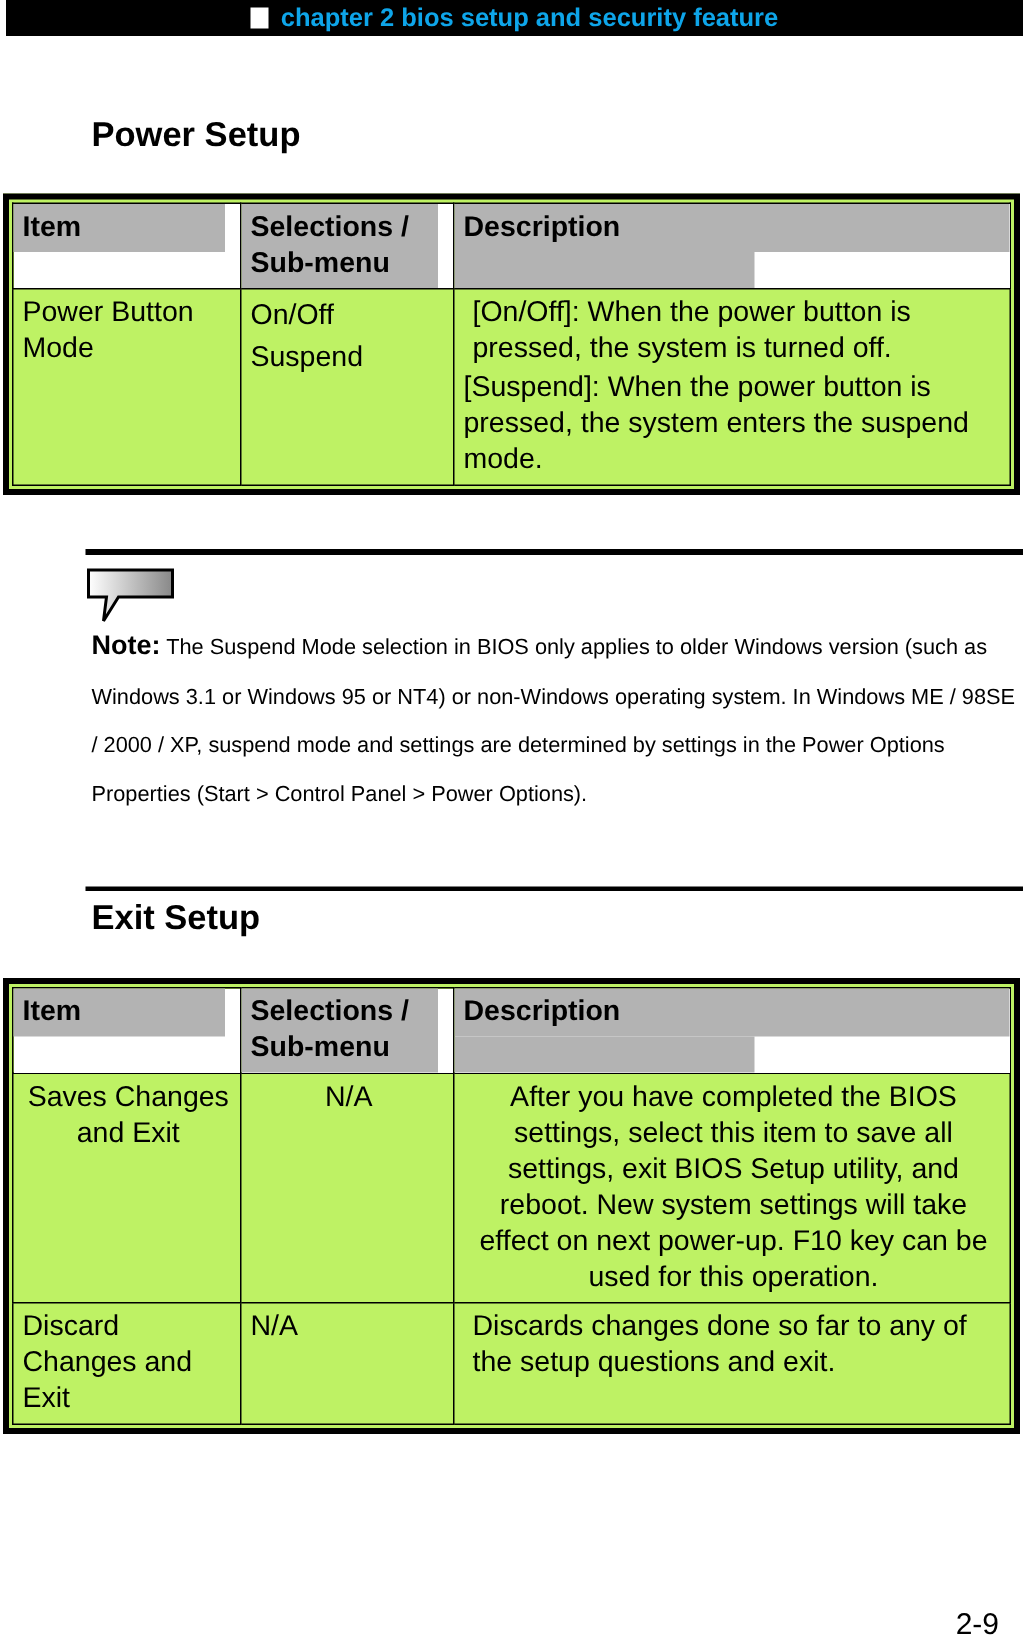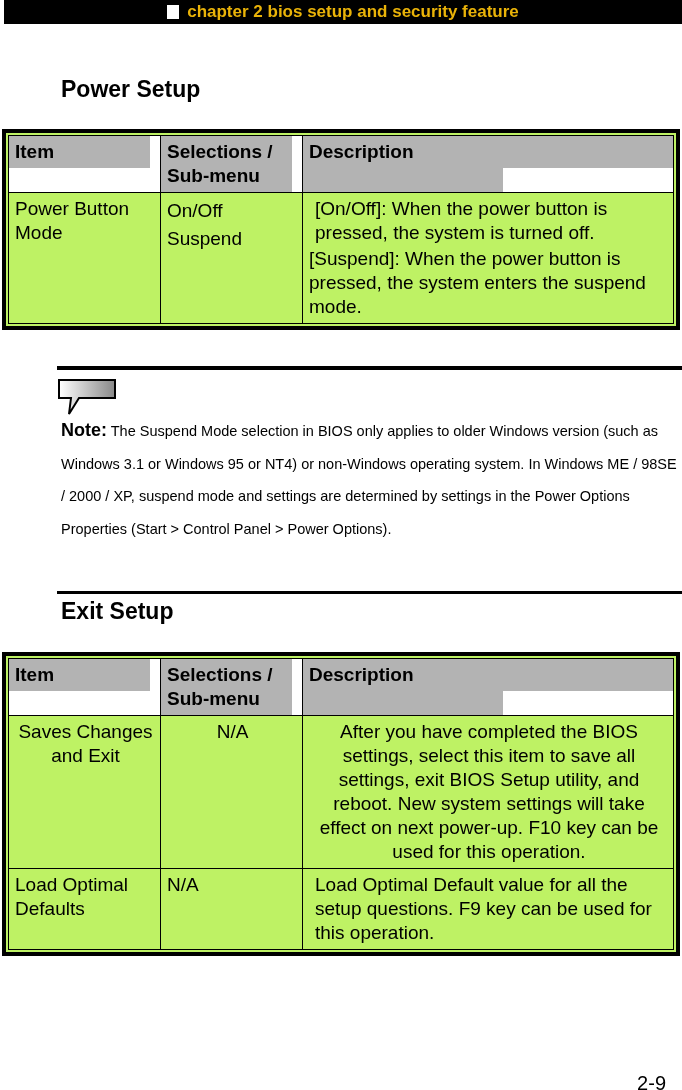--- a/index.html
+++ b/index.html
@@ -2,21 +2,21 @@
 <html><head>
 <meta charset="utf-8">
 <style>
   html, body { margin: 0; padding: 0; background: #ffffff; }
   body {
     width: 682px; height: 1090px; position: relative; overflow: hidden;
     font-family: "Liberation Sans", sans-serif; color: #000;
   }
   .chapter-bar {
     position: absolute; left: 4px; top: 0; width: 678px; height: 24px;
-    background: #000; color: #eab308; font-weight: bold; font-size: 17px;
+    background: #000; color: #0ea5e9; font-weight: bold; font-size: 17px;
     display: flex; align-items: center; justify-content: center; gap: 8px;
   }
   .chapter-bar .sq { width: 12px; height: 14px; background: #fff; display: inline-block; }
   .section-title {
     position: absolute; left: 61px; font-size: 23px; font-weight: bold;
   }
   .tbl-wrap {
     position: absolute; left: 2px; width: 678px;
     border: 4px solid #000; padding: 2px; box-sizing: border-box; background: #bef264;
   }
@@ -131,21 +131,21 @@
         <div class="hdr-fill" style="left:0;top:32px;width:200px;height:24px;"></div>
         <div class="hdr-text">Description</div>
       </th>
     </tr>
     <tr style="height:153px;text-align:center;">
       <td class="col1">Saves Changes and Exit</td>
       <td class="col2">N/A</td>
       <td>After you have completed the BIOS settings, select this item to save all settings, exit BIOS Setup utility, and reboot. New system settings will take effect on next power-up. F10 key can be used for this operation.</td>
     </tr>
     <tr style="height:80px;">
-      <td class="col1">Load Optimal Defaults</td>
+      <td class="col1">Discard Changes and Exit</td>
       <td class="col2">N/A</td>
-      <td style="padding-left:12px;">Load Optimal Default value for all the setup questions. F9 key can be used for this operation.</td>
+      <td style="padding-left:12px;">Discards changes done so far to any of the setup questions and exit.</td>
     </tr>
   </tbody>
     </table>
 </div>
 
 <div class="page-num">2-9</div>
 
 </body></html>

